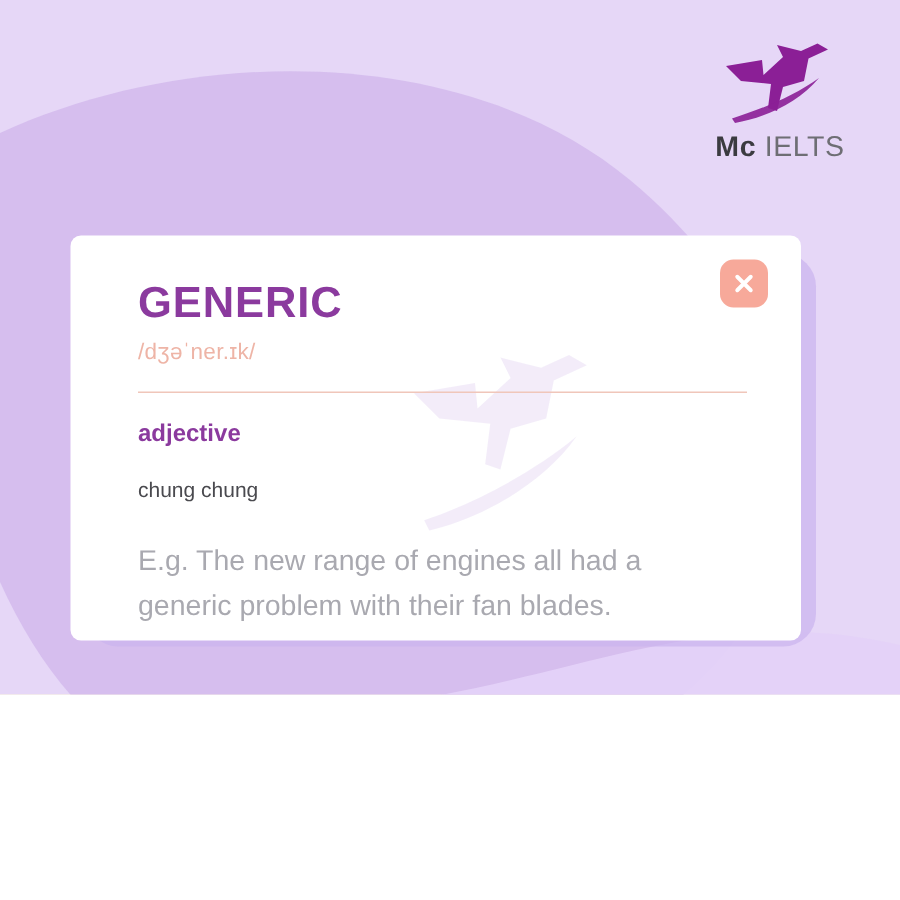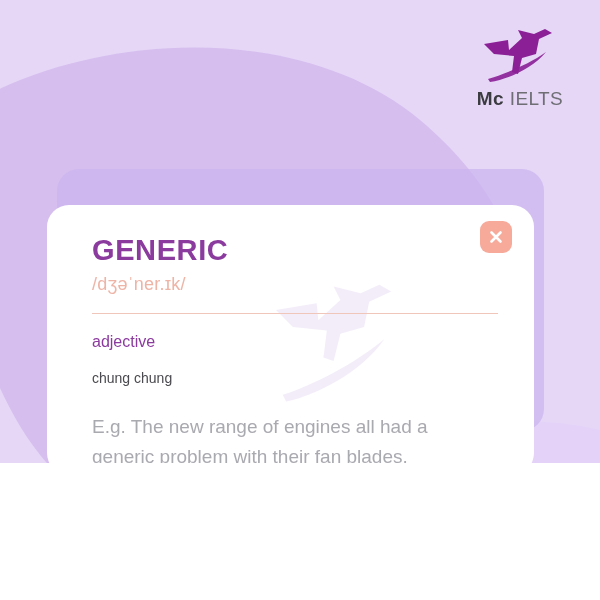--- a/index.html
+++ b/index.html
@@ -46,23 +46,22 @@
     width:487px; height:262px;
     background:#cbb4ee;
     opacity:.72;
     border-radius:22px;
   }
   #word-card {
     position:absolute;
     left:47px; top:157px;
     width:487px; height:270px;
     background:#ffffff;
-    border-radius:22px;
+    border-radius:7px;
     overflow:hidden;
-    margin-top:48px;
   }
   #card-watermark {
     position:absolute;
     left:225px; top:78px;
     opacity:.55;
     pointer-events:none;
   }
   #card-body {
     position:relative;
     padding:30px 45px 0 45px;
@@ -71,34 +70,34 @@
 
   #word-title {
     font-size:29px;
     font-weight:bold;
     letter-spacing:.6px;
     color:#8b3a9e;
     line-height:1.05;
   }
   #word-phonetic {
     margin-top:9px;
-    font-size:18px;
+    font-size:15px;
     color:#eeb4a6;
     letter-spacing:.2px;
   }
   #card-divider {
     margin-top:18px;
     height:1px;
     background:#f0c6ba;
     width:406px;
   }
   #word-pos {
     margin-top:19px;
     font-size:16px;
-    font-weight:normal;
+    font-weight:bold;
     color:#8b3a9e;
   }
   #word-meaning {
     margin-top:19px;
     font-size:14px;
     color:#4a4a4f;
   }
   #word-example {
     margin-top:26px;
     font-size:19px;

